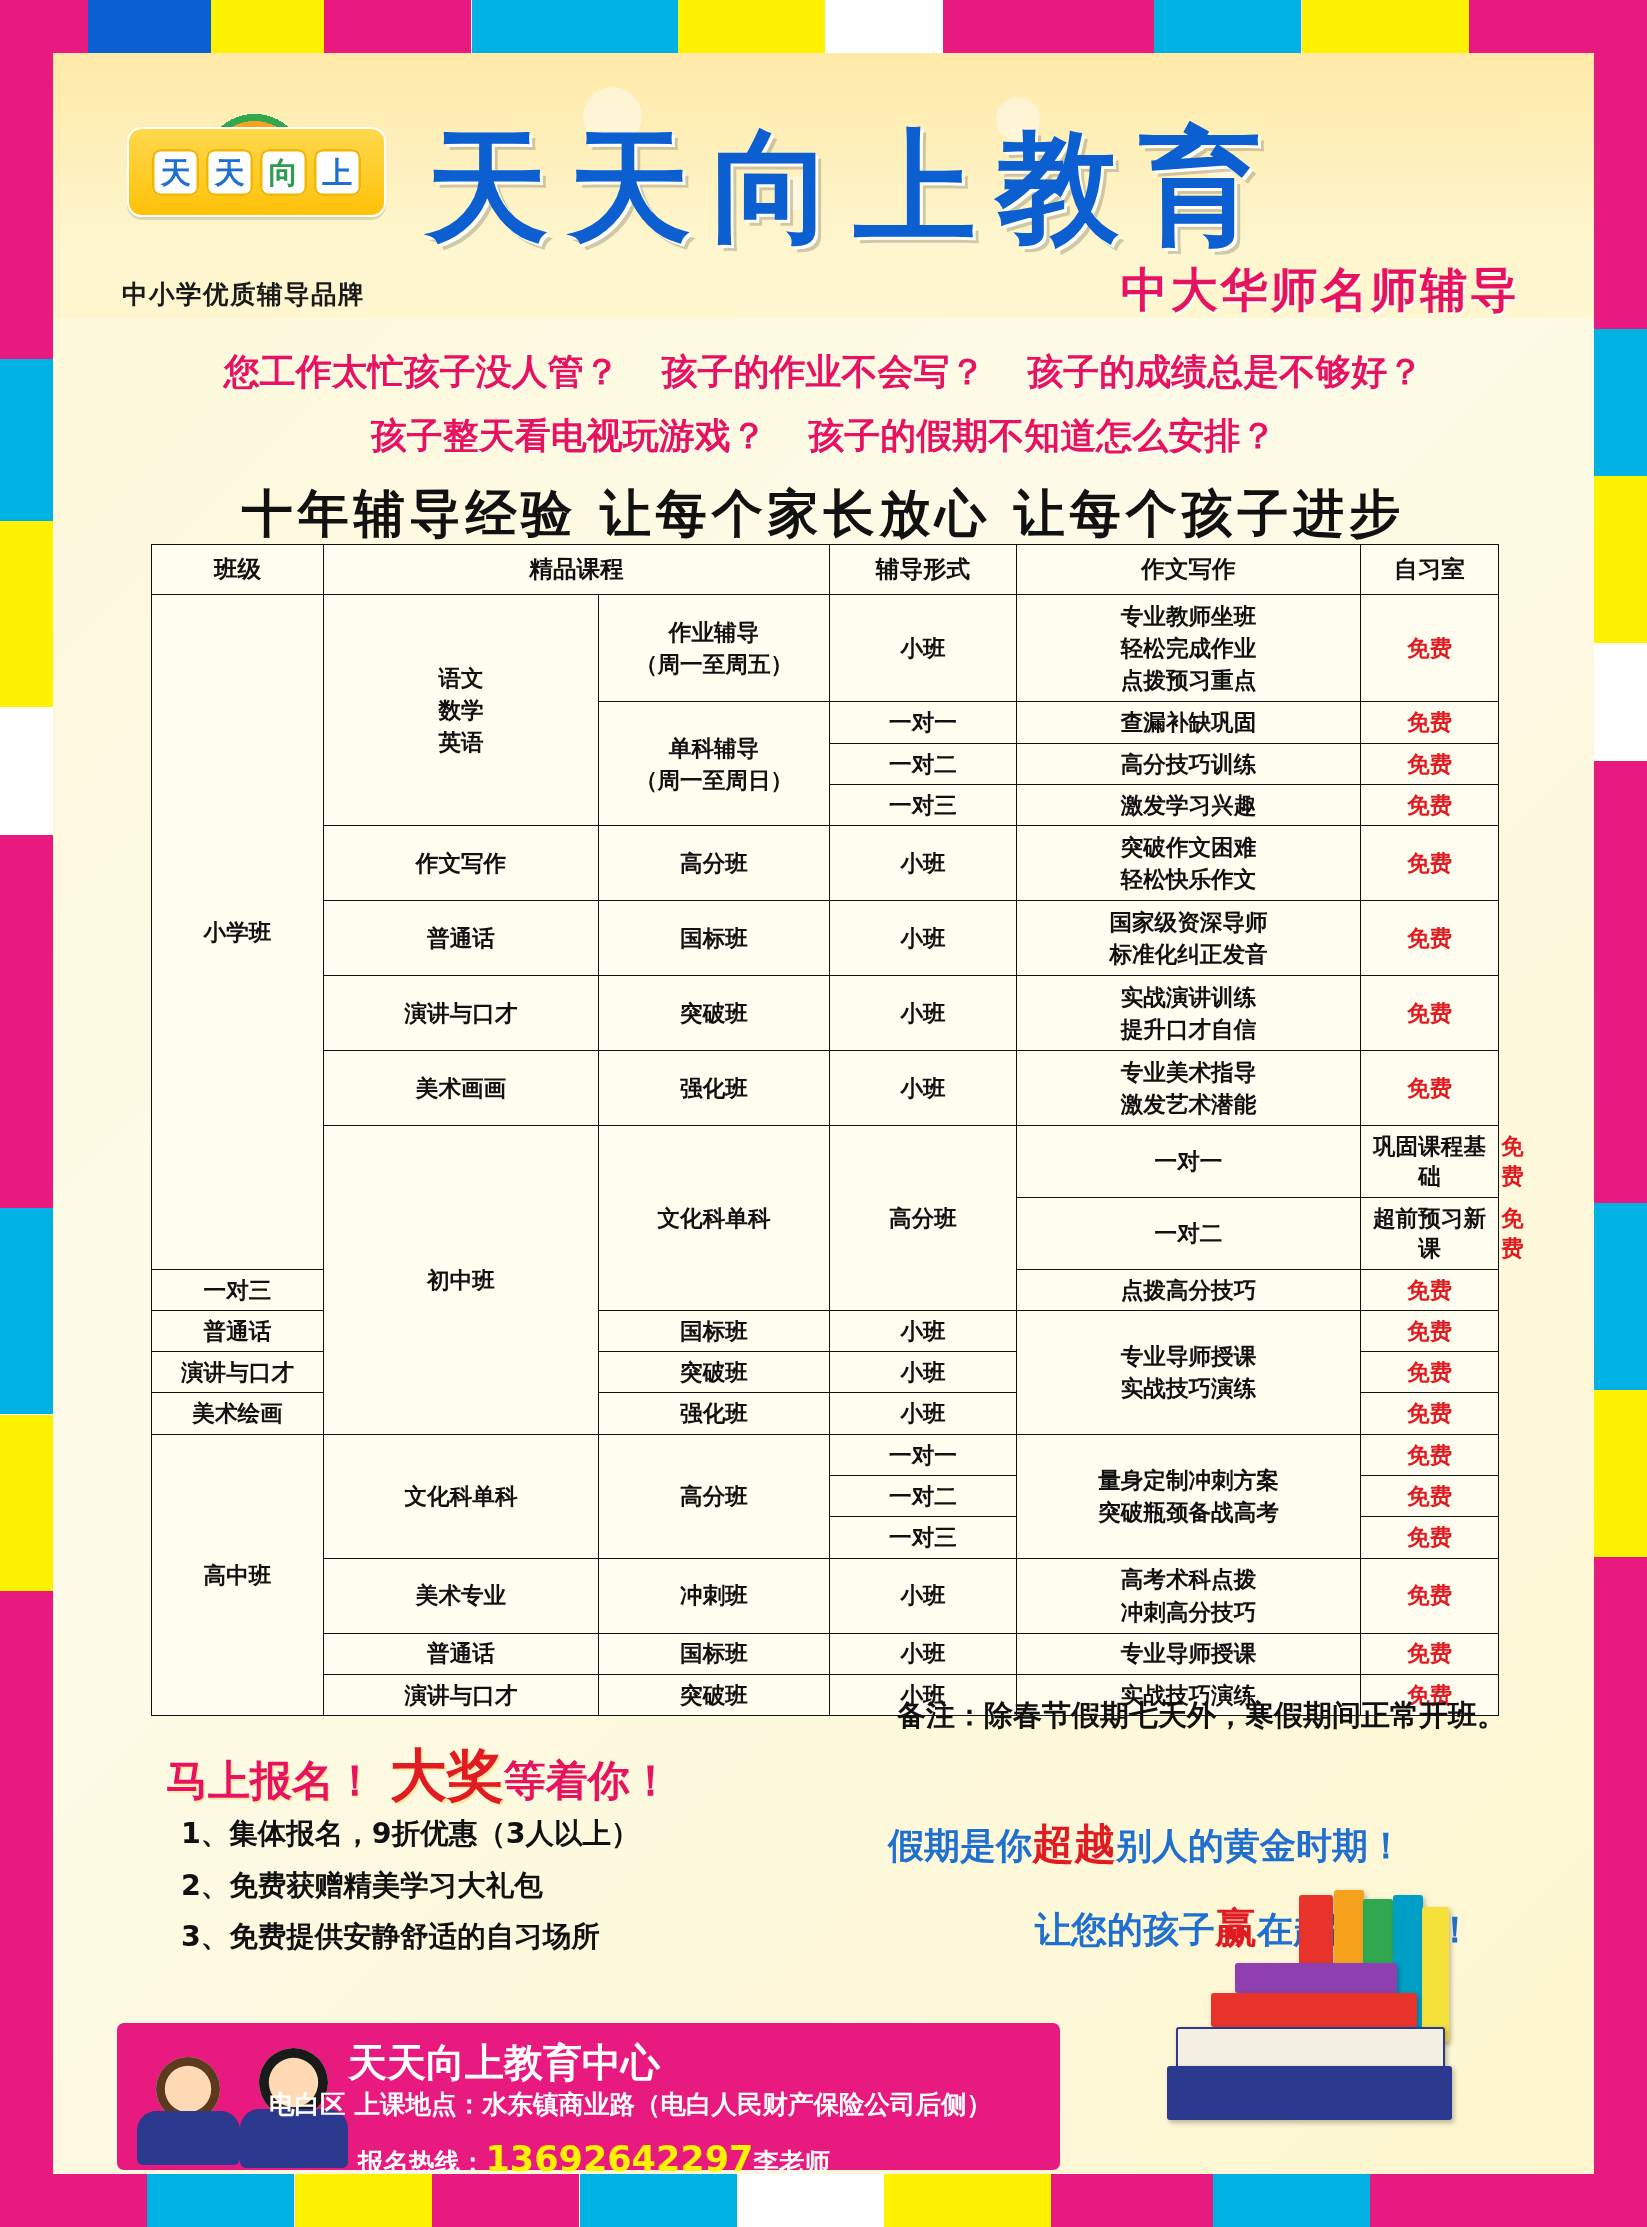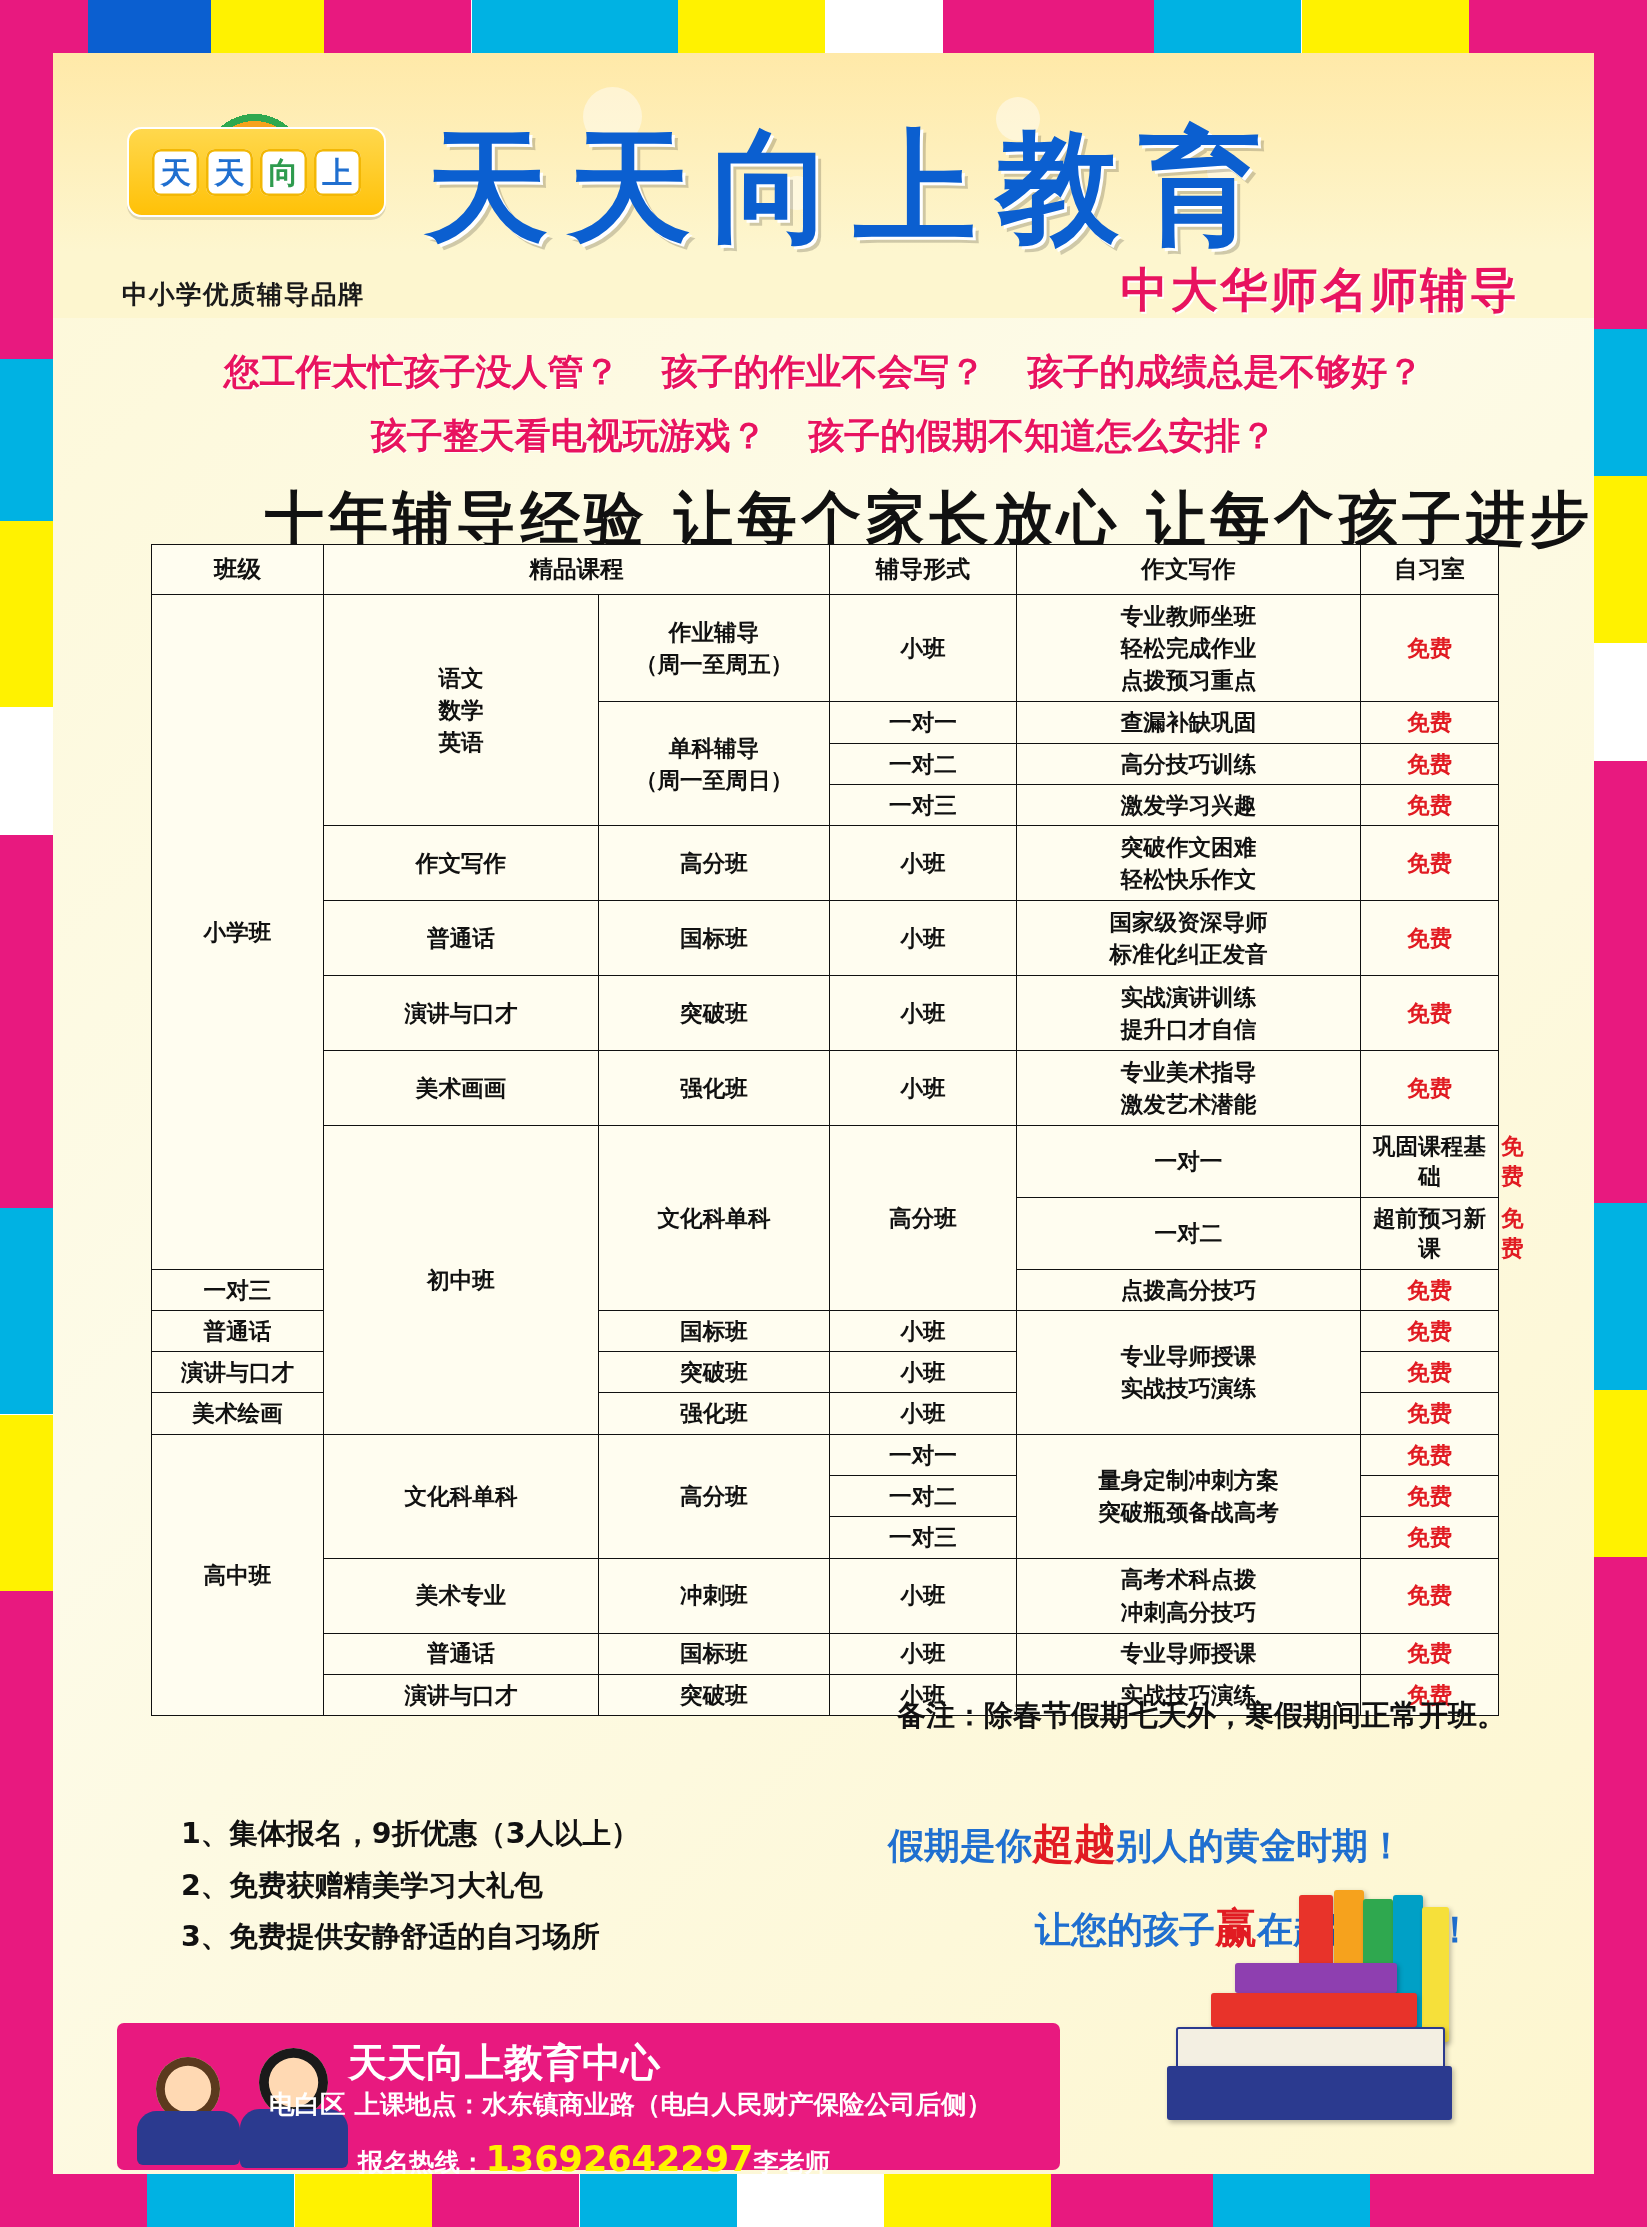--- a/index.html
+++ b/index.html
@@ -73,22 +73,22 @@
   
   .q-row { position:absolute; width:100%; text-align:center; white-space:nowrap; }
   .q-row span {
     font-size:36px; font-weight:bold; color:#e8135f; margin:0 19.6px;
     text-shadow:1px 1px 0 #ffffff;
   }
   .q1 { top:295px; }
   .q2 { top:359px; }
 
   .slogan {
-    position:absolute; top:427px; width:100%; text-align:right;
-    font-size:59px; font-weight:bold; color:#111111;
+    position:absolute; top:427px; width:100%; text-align:center;
+    font-size:51px; font-weight:bold; color:#111111;
     letter-spacing:4.9px; white-space:nowrap;
   }
 
   
   .table-wrap { position:absolute; left:98px; top:491px; width:1346px; }
   table { border-collapse:collapse; width:100%; table-layout:fixed; background:#fffdf0; }
   td, th {
     border:1.5px solid #111111;
     text-align:center; vertical-align:middle;
     font-size:22.6px; color:#111111; font-weight:bold;
@@ -371,20 +371,23 @@
           <td>小班</td>
           <td>实战技巧演练</td>
           <td class="free">免费</td>
         </tr>
       </tbody>
     </table>
   </div>
 
   <div class="note">备注：除春节假期七天外，寒假期间正常开班。</div>
 
+  <div class="promo-title">
+    <span class="a">马上报名！</span><span class="b">大奖</span><span class="c">等着你！</span>
+  </div>
   <ul class="promo-list">
     <li>1、集体报名，9折优惠（3人以上）</li>
     <li>2、免费获赠精美学习大礼包</li>
     <li>3、免费提供安静舒适的自习场所</li>
   </ul>
 
   <div class="right-slogan1">
     <span>假期是你</span><span class="hl">超越</span><span>别人的黄金时期！</span>
   </div>
   <div class="right-slogan2">

